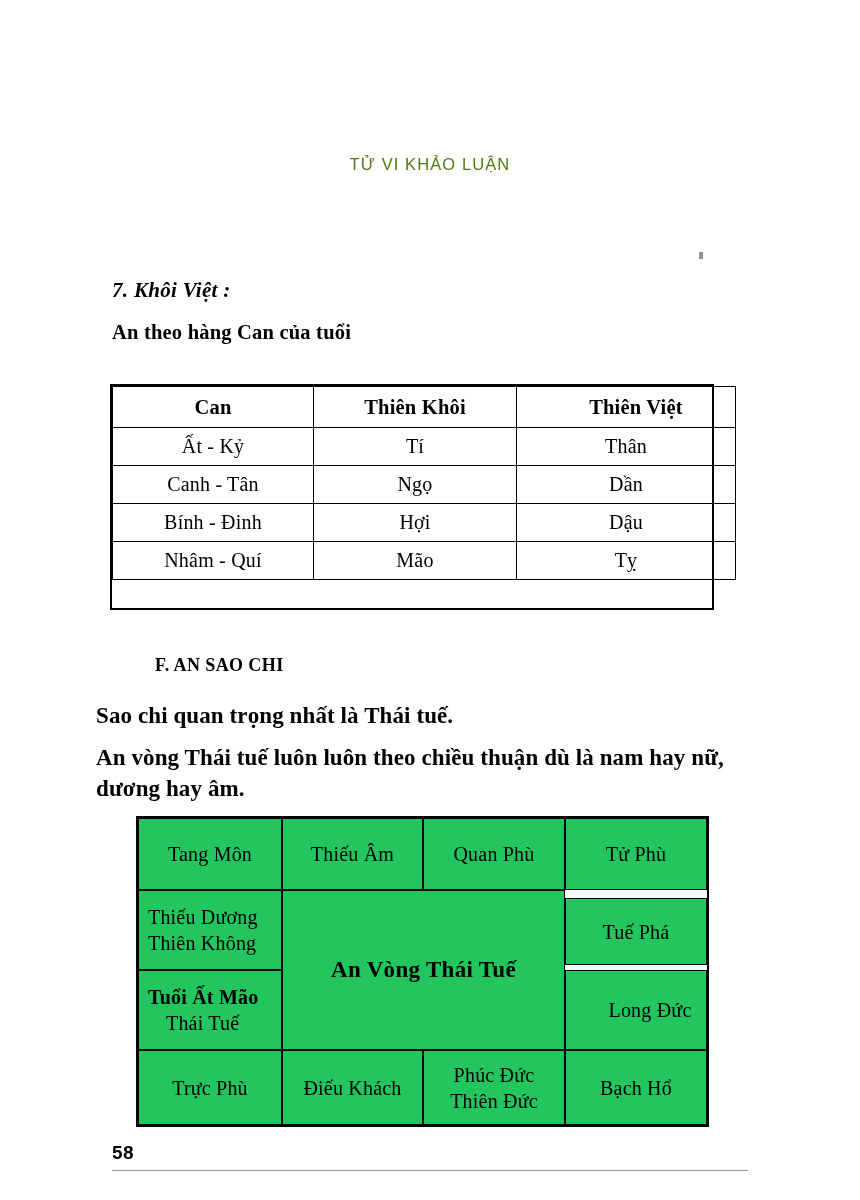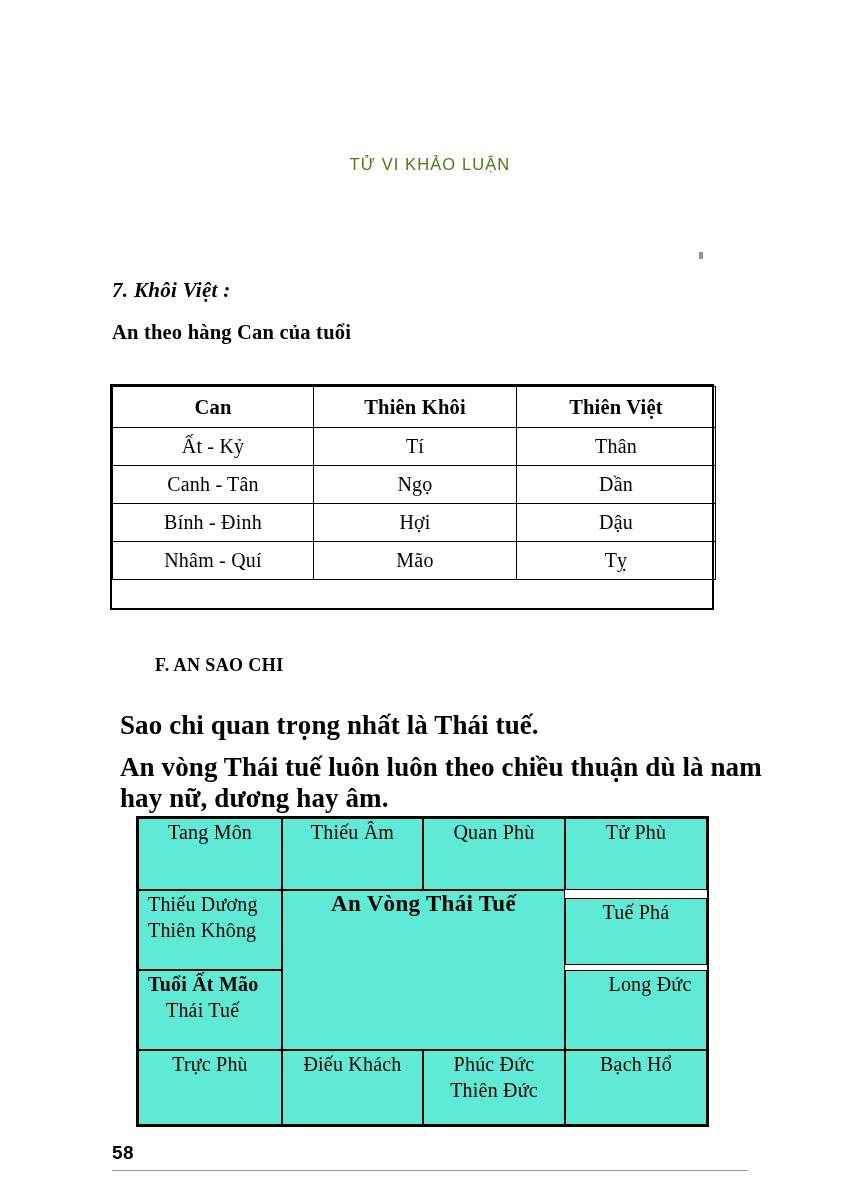--- a/index.html
+++ b/index.html
@@ -80,21 +80,21 @@
     text-align: center;
     font-size: 19.5px;
     font-weight: bold;
     padding: 0;
     height: 37px;
     line-height: 37px;
     letter-spacing: 0.2px;
   }
   .tbl .c1 { width: 200px; }
   .tbl .c2 { width: 202px; }
-  .tbl .c3 { width: 198px; }
+  .tbl .c3 { width: 198px; padding-left: 20px; }
   .tbl thead th {
     font-size: 20.5px;
     height: 40px;
     line-height: 40px;
   }
   .tbl tbody td { font-weight: normal; font-size: 20px; }
   .tbl-outer {
     position: absolute;
     left: 110px;
     top: 384px;
@@ -110,49 +110,49 @@
     position: absolute;
     left: 155px;
     top: 655px;
     font-size: 18px;
     font-weight: bold;
     letter-spacing: 0.4px;
     font-family: "Liberation Serif", "DejaVu Serif", serif;
   }
   .para {
     position: absolute;
-    left: 120px;
-    font-size: 27px;
+    left: 96px;
+    font-size: 23px;
     font-weight: bold;
     letter-spacing: 0.1px;
     line-height: 31px;
-    margin-top: 10px;
   }
   .para-1 { top: 700px; }
   .para-2 { top: 742px; width: 645px; }
 
   
   .grid-wrap {
     position: absolute;
     left: 138px;
     top: 818px;
     width: 569px;
     height: 307px;
   }
   .cellbox {
     position: absolute;
     border: 1.7px solid #000;
     box-sizing: border-box;
     display: flex;
     flex-direction: column;
     align-items: center;
+    justify-content: center;
     font-size: 20px;
     line-height: 26px;
     letter-spacing: 0.2px;
-    background: #5eead4;
+    background: #22c55e;
   }
   .cellbox .l2 { display: block; }
   .cell-left-text {
     align-items: flex-start;
     padding-left: 9px;
   }
   .bold-line { font-weight: bold; }
   .center-block {
     font-size: 23px;
     font-weight: bold;

